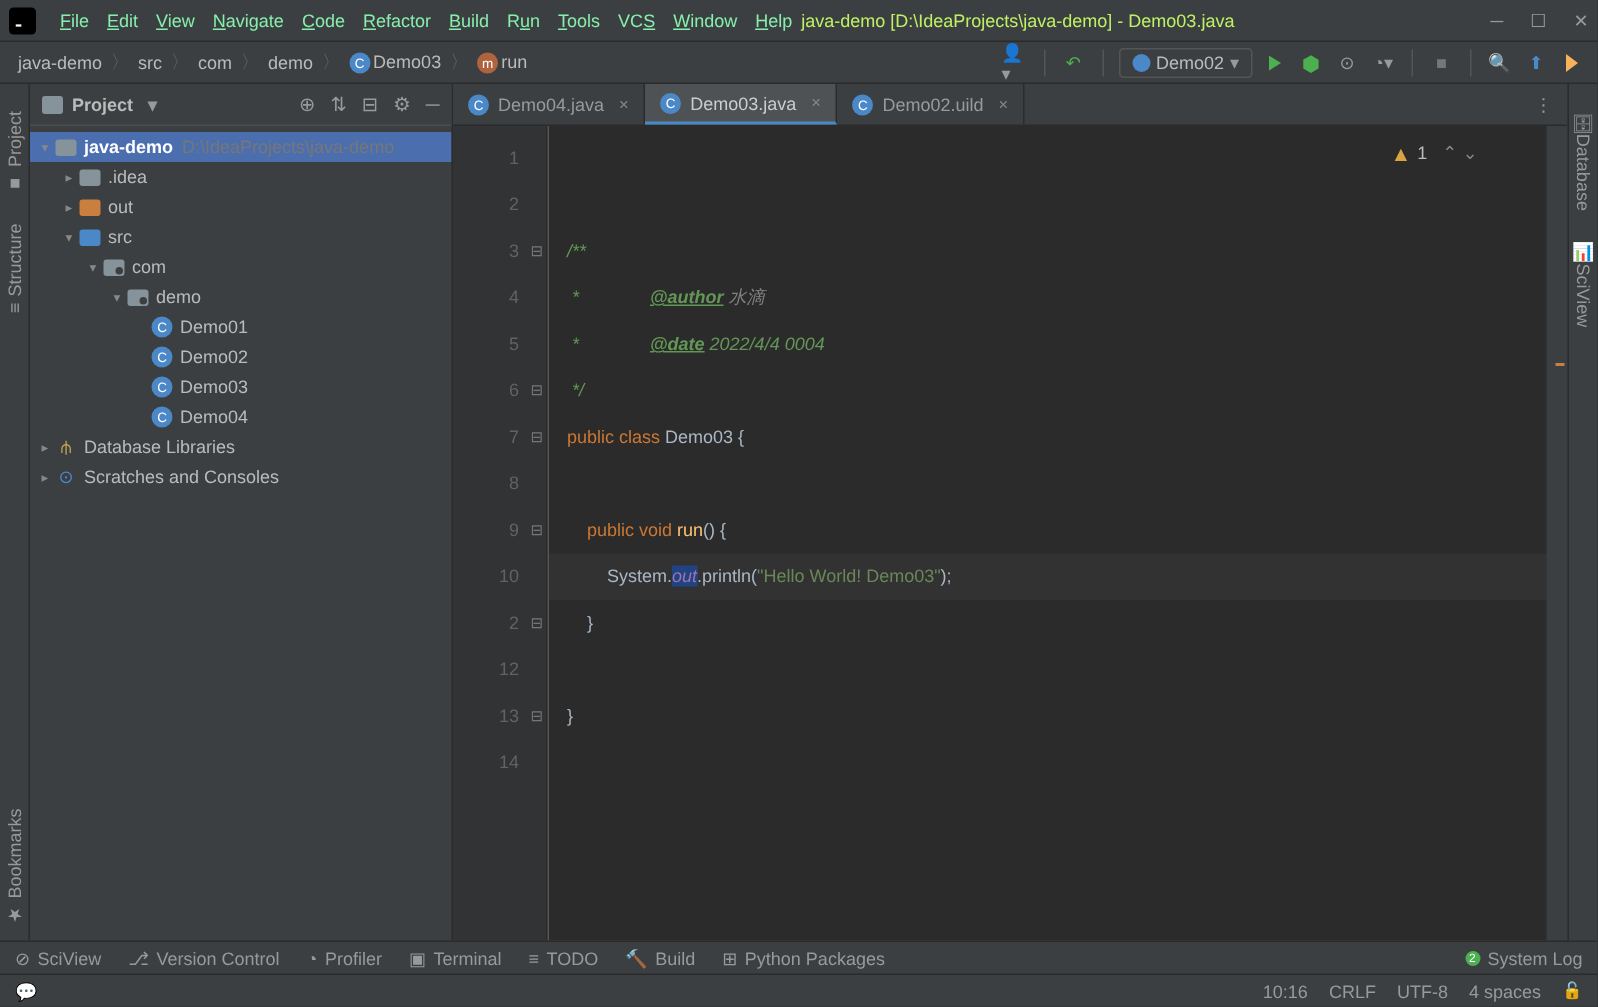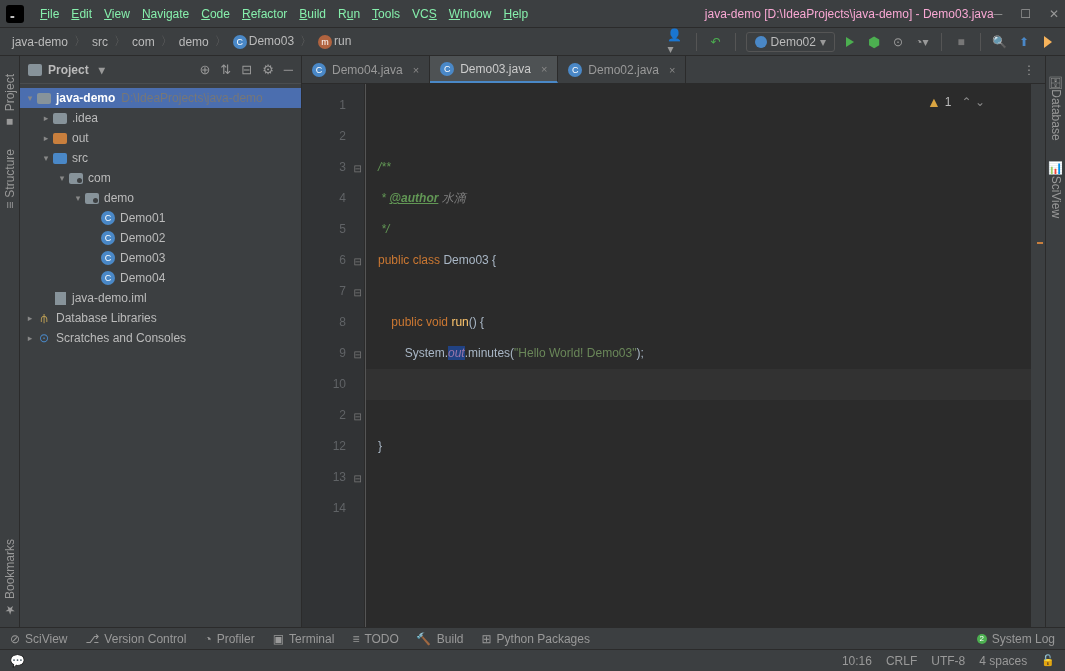--- a/index.html
+++ b/index.html
@@ -2,21 +2,21 @@
 <html><head>
 <meta charset="utf-8">
 <style>
 * { margin:0; padding:0; box-sizing:border-box; font-family:"Segoe UI",Arial,sans-serif; font-size:12px; }
 body { background:#3c3f41; color:#bbb; width:1065px; height:671px; overflow:hidden; display:flex; flex-direction:column; }
 .titlebar { height:28px; background:#3c3f41; display:flex; align-items:center; padding:0 6px; border-bottom:1px solid #2b2b2b; }
 .titlebar .logo { width:18px; height:18px; background:#000; border-radius:3px; display:flex; align-items:center; justify-content:center; margin-right:10px; }
 .titlebar .logo svg { width:12px; height:12px; }
 .menu-item { padding:0 6px; cursor:pointer; color:#86efac; }
 .menu-item u { text-decoration:underline; }
-.titlepath { flex:1; text-align:right; color:#f9a8d4; font-size:12px; }
+.titlepath { flex:1; text-align:left; color:#bef264; font-size:12px; }
 .winctl { display:flex; gap:18px; margin-left:auto; align-items:center; }
 .winctl span { color:#999; cursor:pointer; }
 .navbar { height:28px; background:#3c3f41; display:flex; align-items:center; padding:0 8px; border-bottom:1px solid #2b2b2b; }
 .crumb { color:#bbb; padding:0 4px; }
 .crumb-sep { color:#666; padding:0 2px; }
 .crumb .cicon { display:inline-flex; width:14px; height:14px; border-radius:50%; background:#4a88c7; color:#fff; font-size:9px; align-items:center; justify-content:center; margin-right:2px; vertical-align:middle; }
 .crumb .micon { display:inline-flex; width:14px; height:14px; border-radius:50%; background:#b0633f; color:#fff; font-size:9px; align-items:center; justify-content:center; margin-right:2px; vertical-align:middle; }
 .nav-tools { margin-left:auto; display:flex; align-items:center; gap:6px; }
 .nav-tools .sep { width:1px; height:18px; background:#555; margin:0 4px; }
 .run-config { border:1px solid #555; border-radius:3px; padding:2px 8px; display:flex; align-items:center; gap:4px; color:#bbb; }
@@ -61,21 +61,21 @@
 .editor-body { flex:1; display:flex; font-family:"JetBrains Mono","Consolas",monospace; font-size:16px; position:relative; overflow:hidden; }
 .gutter { width:62px; background:#313335; color:#606366; text-align:right; padding-top:6px; }
 .gutter .ln { height:31px; padding-right:18px; line-height:31px; position:relative; }
 .gutter .fold { position:absolute; right:2px; top:50%; transform:translateY(-50%); color:#777; font-size:10px; }
 .gutter .bulb { position:absolute; right:-28px; top:50%; transform:translateY(-50%); font-size:14px; }
 .foldline { width:2px; border-right:1px solid #555; }
 .code-area { flex:1; padding:6px 12px; position:relative; }
 .cline { height:31px; line-height:31px; white-space:pre; }
 .k { color:#cc7832; }
 .doc { color:#629755; font-style:italic; }
-.doctag { color:#629755; font-style:italic; text-decoration:underline; font-weight:bold; }
+.doctag { color:#629755; font-style:italic; text-decoration:underline; font-weight:bold;margin-left:44px; }
 .docauthor { color:#808080; font-style:italic;margin-top:20px; }
 .str { color:#6a8759; }
 .fld { color:#9876aa; font-style:italic; }
 .mth { color:#ffc66d; }
 .plain { color:#a9b7c6; }
 .hi-out { background:#214283; }
 .hi-line { background:#323232; position:absolute; left:0; right:0; height:31px; }
 .warn-badge { position:absolute; top:10px; right:46px; display:flex; align-items:center; gap:4px; color:#bbb; font-size:12px; }
 .warn-badge .tri { color:#d9a441; font-size:14px; }
 .scroll-track { width:14px; background:#3c3f41; position:relative; }
@@ -248,26 +248,20 @@
             <span class="cicon-sm">C</span>
           </span>
           <span>Demo03</span>
       </div>
       <div class="tree-row" style="padding-left:80px">
         <span class="icon">
             <span class="cicon-sm">C</span>
           </span>
           <span>Demo04</span>
       </div>
-      <div class="tree-row" style="padding-left:32px">
-        <span class="icon">
-            <span class="file-icon"></span>
-          </span>
-          <span>java-demo.iml</span>
-      </div>
       <div class="tree-row" style="padding-left:4px">
         <span class="arrow">▸</span>
           <span class="icon lib-icon">⫛</span>
           <span>Database Libraries</span>
       </div>
       <div class="tree-row" style="padding-left:4px">
         <span class="arrow">▸</span>
           <span class="icon" style="color:#4a88c7">⊙</span>
           <span>Scratches and Consoles</span>
       </div>
@@ -281,21 +275,21 @@
           <span>Demo04.java</span>
           <span class="close">×</span>
         </div>
       <div class="etab active">
           <span class="cicon-sm">C</span>
           <span>Demo03.java</span>
           <span class="close">×</span>
         </div>
       <div class="etab">
           <span class="cicon-sm">C</span>
-          <span>Demo02.java</span>
+          <span>Demo02.uild</span>
           <span class="close">×</span>
         </div>
       <div class="more">⋮</div>
     </div>
     <div class="editor-body">
       <div class="gutter">
         <div class="ln">1</div>
         <div class="ln">2</div>
         <div class="ln"><span>3</span><span class="fold">⊟</span></div>
         <div class="ln">4</div>
@@ -310,25 +304,26 @@
         <div class="ln"><span>13</span><span class="fold">⊟</span></div>
         <div class="ln">14</div>
       </div>
       <div class="foldline"></div>
       <div class="code-area">
         <div class="hi-line" style="top:285px"></div>
         <div class="cline"></div>
         <div class="cline"></div>
         <div class="cline"><span class="doc">/**</span></div>
         <div class="cline"><span class="doc"> * </span><span class="doctag">@author</span><span class="docauthor"> 水滴</span></div>
+        <div class="cline"><span class="doc"> * </span><span class="doctag">@date</span><span class="doc"> 2022/4/4 0004</span></div>
         <div class="cline"><span class="doc"> */</span></div>
         <div class="cline"><span class="k">public class </span><span class="plain">Demo03 </span><span class="plain">{</span></div>
         <div class="cline"></div>
         <div class="cline"><span class="plain">    </span><span class="k">public void </span><span class="mth">run</span><span class="plain">() {</span></div>
-        <div class="cline" style="position:relative;z-index:1"><span class="plain">        </span><span class="plain">System.</span><span class="fld hi-out">out</span><span class="plain">.minutes(</span><span class="str">"Hello World! Demo03"</span><span class="plain">);</span></div>
+        <div class="cline" style="position:relative;z-index:1"><span class="plain">        </span><span class="plain">System.</span><span class="fld hi-out">out</span><span class="plain">.println(</span><span class="str">"Hello World! Demo03"</span><span class="plain">);</span></div>
         <div class="cline"><span class="plain">    </span><span class="plain">}</span></div>
         <div class="cline"></div>
         <div class="cline"><span class="plain">}</span></div>
         <div class="cline"></div>
         <div class="warn-badge">
           <span class="tri">▲</span>
             <span>1</span>
           <span style="color:#888;margin-left:6px">⌃ ⌄</span>
         </div>
       </div>

